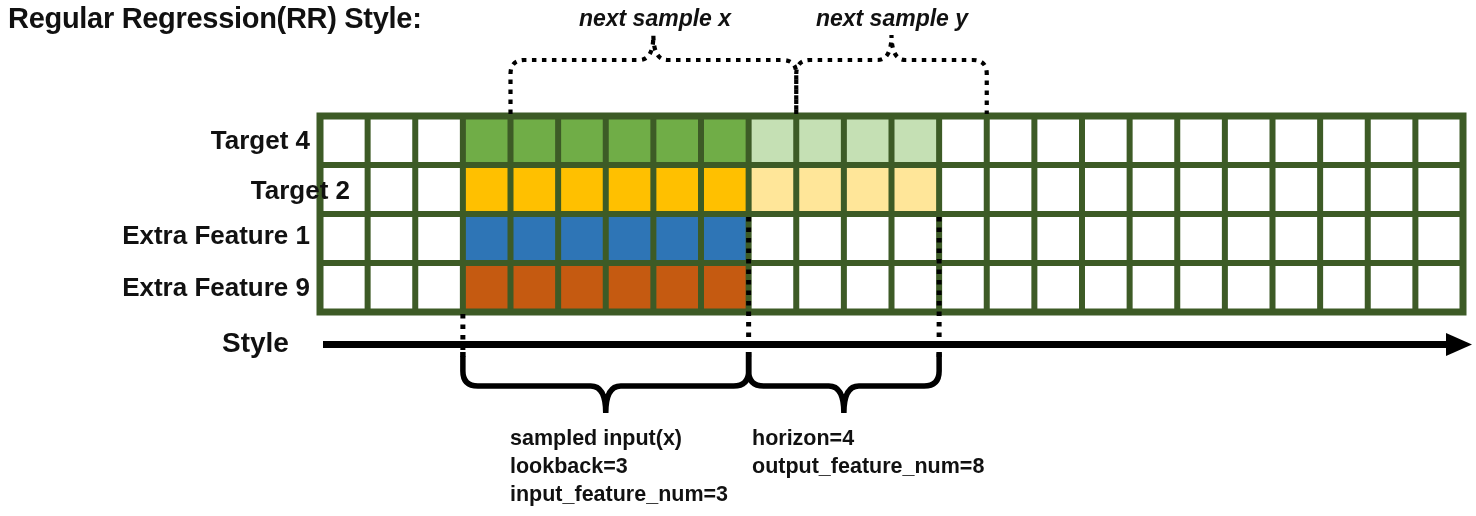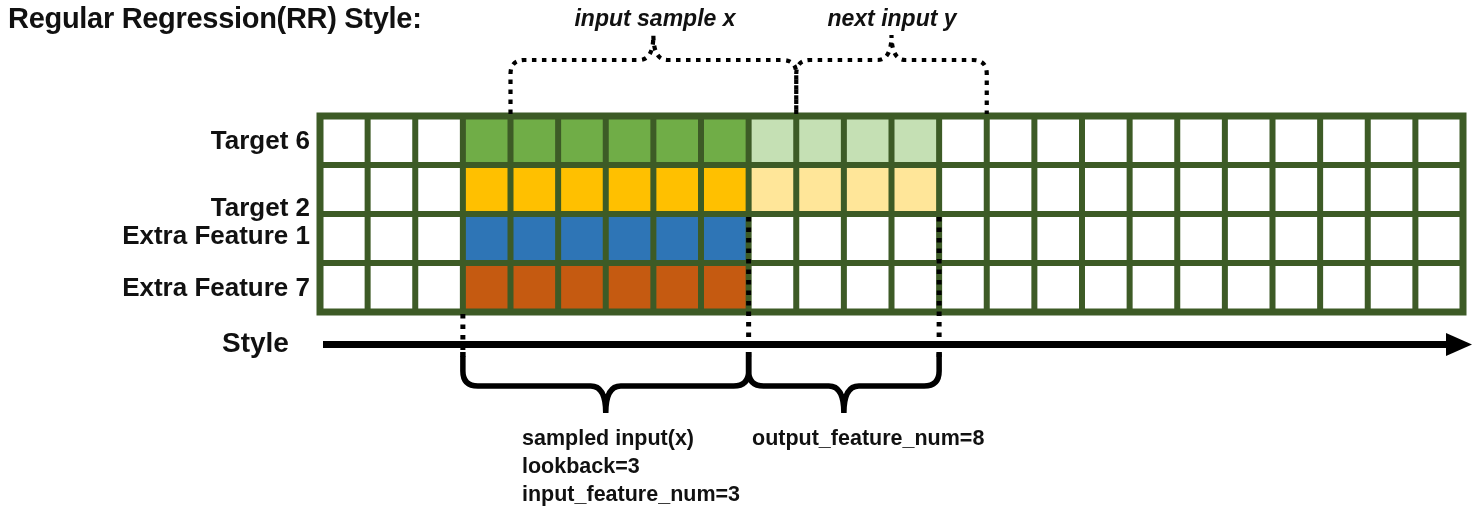--- a/index.html
+++ b/index.html
@@ -6,21 +6,21 @@
   #stage{
     position:relative;width:1476px;height:516px;background:#ffffff;overflow:hidden;
     font-family:"Liberation Sans", sans-serif;color:#111;
   }
   .abs{position:absolute;}
   #title{left:8px;top:2px;font-size:29px;font-weight:bold;letter-spacing:-0.3px;white-space:nowrap;}
   .brace-label{top:5px;font-size:23px;font-style:italic;font-weight:600;transform:translateX(-50%);white-space:nowrap;}
   .row-label{left:0;width:310px;text-align:right;height:30px;line-height:30px;font-size:26px;font-weight:bold;white-space:nowrap;}
   #time-label{left:222px;top:327px;font-size:28px;font-weight:bold;}
   .note-block{top:424px;font-size:21.5px;font-weight:600;line-height:28px;white-space:nowrap;}
-  #input-note{left:522px;}
+  #input-note{left:510px;}
   #output-note{left:752px;}
   svg{position:absolute;left:0;top:0;}
 </style>
 </head>
 <body>
 
 <div id="stage">
 
   <svg id="diagram" width="1476" height="516" viewBox="0 0 1476 516">
     <g id="cells">
@@ -164,33 +164,34 @@
         <polygon points="1446,333 1472,344.5 1446,356" fill="#000000"></polygon>
       </g>
     <g id="bot-braces">
         <path d="M 462.875 352 L 462.875 371 Q 462.875 386 477.875 386 L 590.75 386 Q 605.75 386 605.75 413 Q 605.75 386 620.75 386 L 733.625 386 Q 748.625 386 748.625 371 L 748.625 352" fill="none" stroke="#000000" stroke-width="5.5"></path>
         <path d="M 748.625 352 L 748.625 371 Q 748.625 386 763.625 386 L 828.875 386 Q 843.875 386 843.875 413 Q 843.875 386 858.875 386 L 924.125 386 Q 939.125 386 939.125 371 L 939.125 352" fill="none" stroke="#000000" stroke-width="5.5"></path>
       </g>
   </svg>
 
   <div id="title" class="abs">Regular Regression(RR) Style:</div>
 
-  <div class="abs brace-label" style="left:655px;">input sample x</div>
-  <div class="abs brace-label" style="left:892px;">next input y</div>
+  <div class="abs brace-label" style="left:655px;">next sample x</div>
+  <div class="abs brace-label" style="left:892px;">next sample y</div>
 
-  <div class="abs row-label" style="top:125px;">Target 6</div>
-  <div class="abs row-label" style="top:192px;">Target 2</div>
+  <div class="abs row-label" style="top:125px;">Target 4</div>
+  <div class="abs row-label" style="top:175px;padding-left:40px;">Target 2</div>
   <div class="abs row-label" style="top:220px;">Extra Feature 1</div>
-  <div class="abs row-label" style="top:272px;">Extra Feature 7</div>
+  <div class="abs row-label" style="top:272px;">Extra Feature 9</div>
 
   <div id="time-label" class="abs">Style</div>
 
   <div id="input-note" class="abs note-block">
     <div>sampled input(x)</div>
     <div>lookback=3</div>
     <div>input_feature_num=3</div>
   </div>
 
   <div id="output-note" class="abs note-block">
+    <div>horizon=4</div>
     <div>output_feature_num=8</div>
   </div>
 
 </div>
 
 </body></html>

